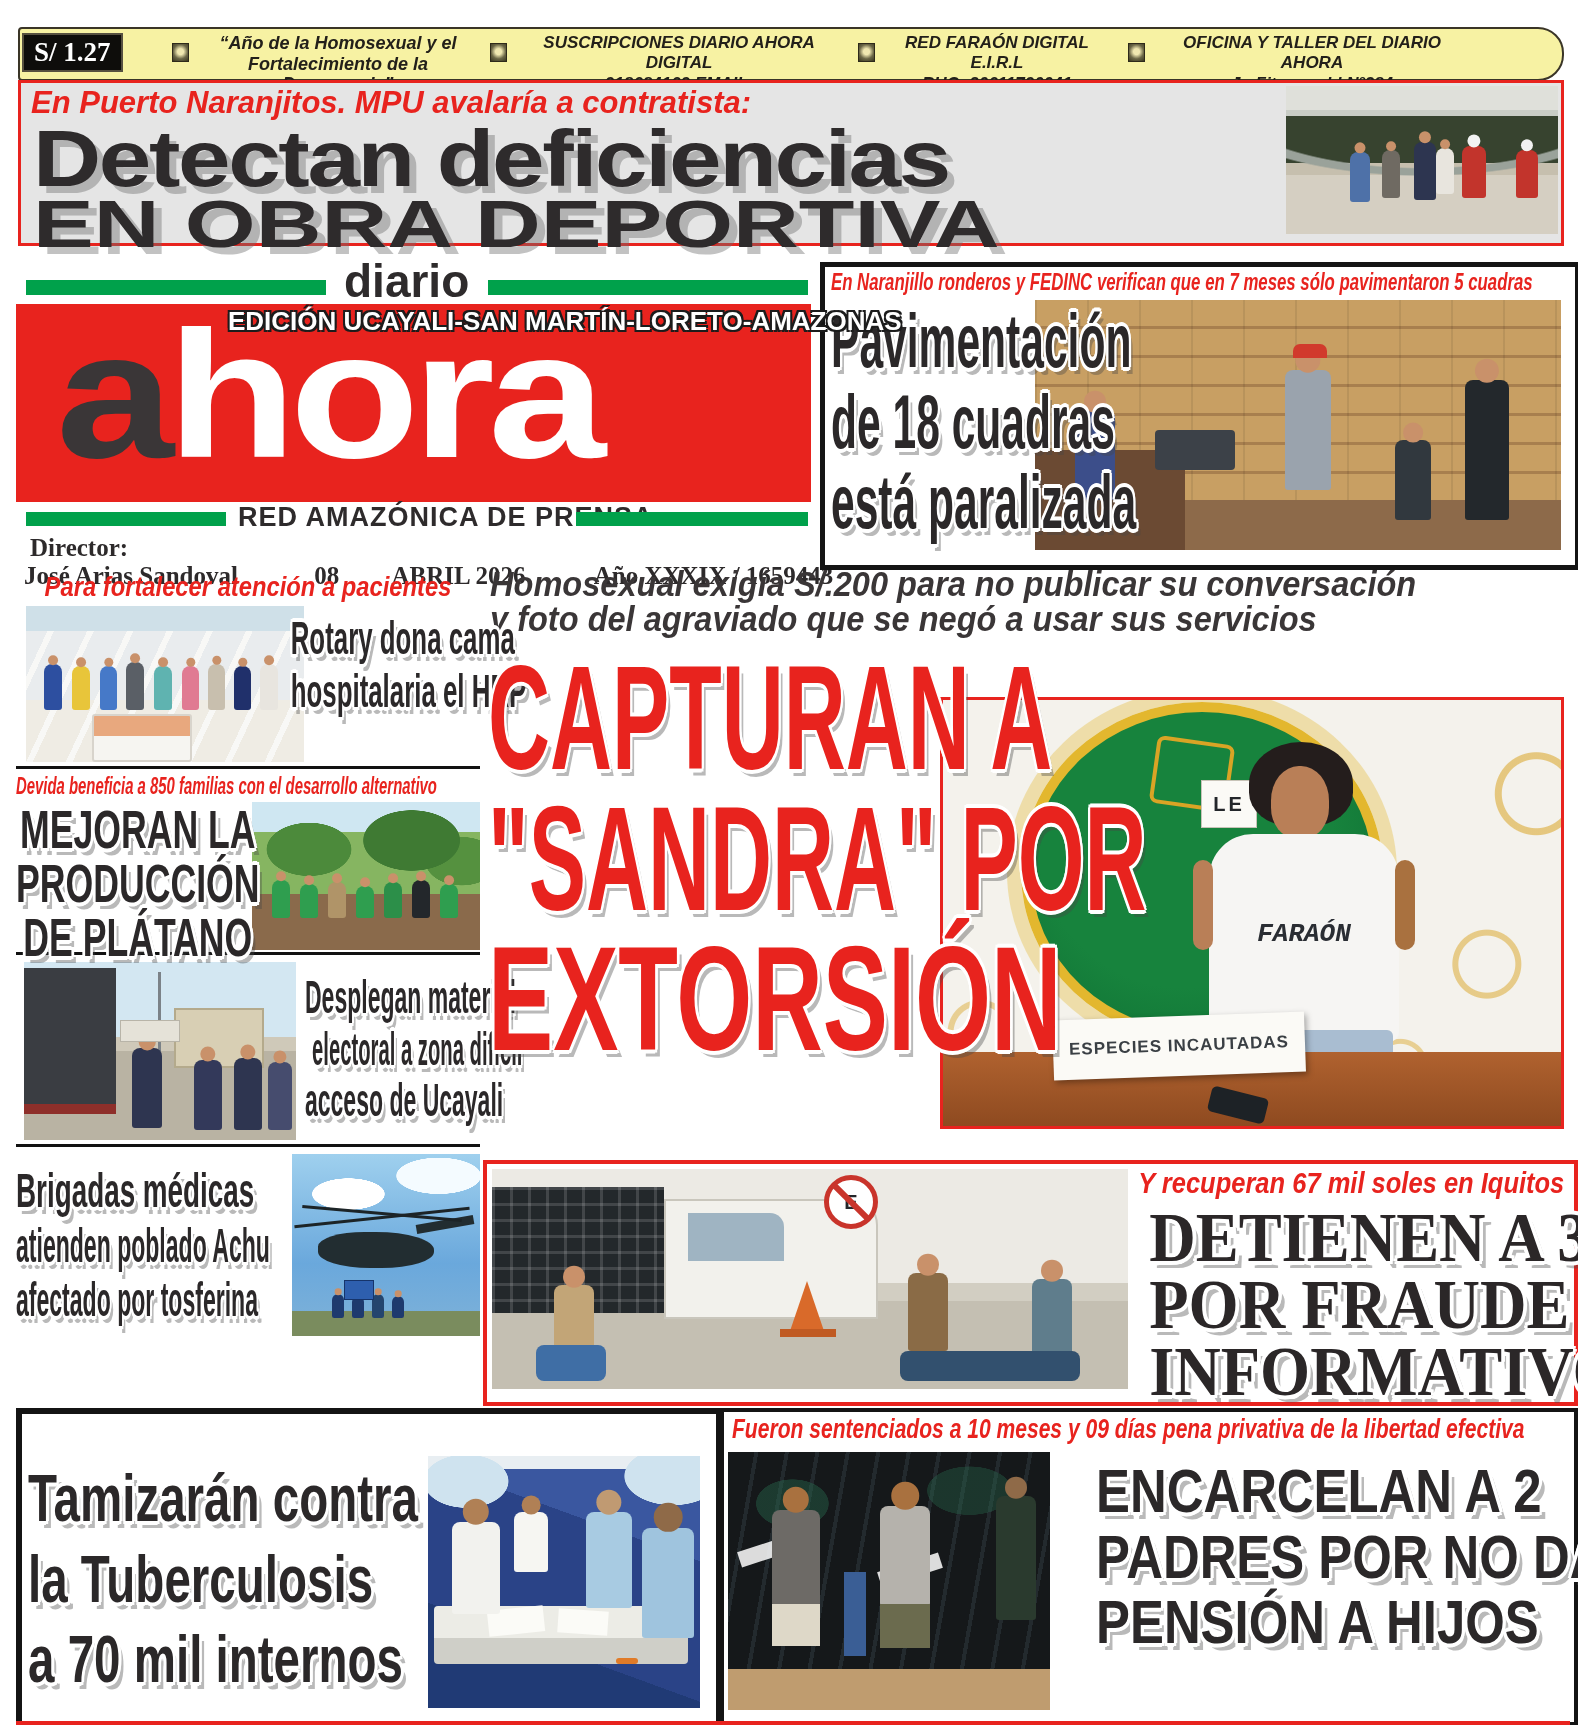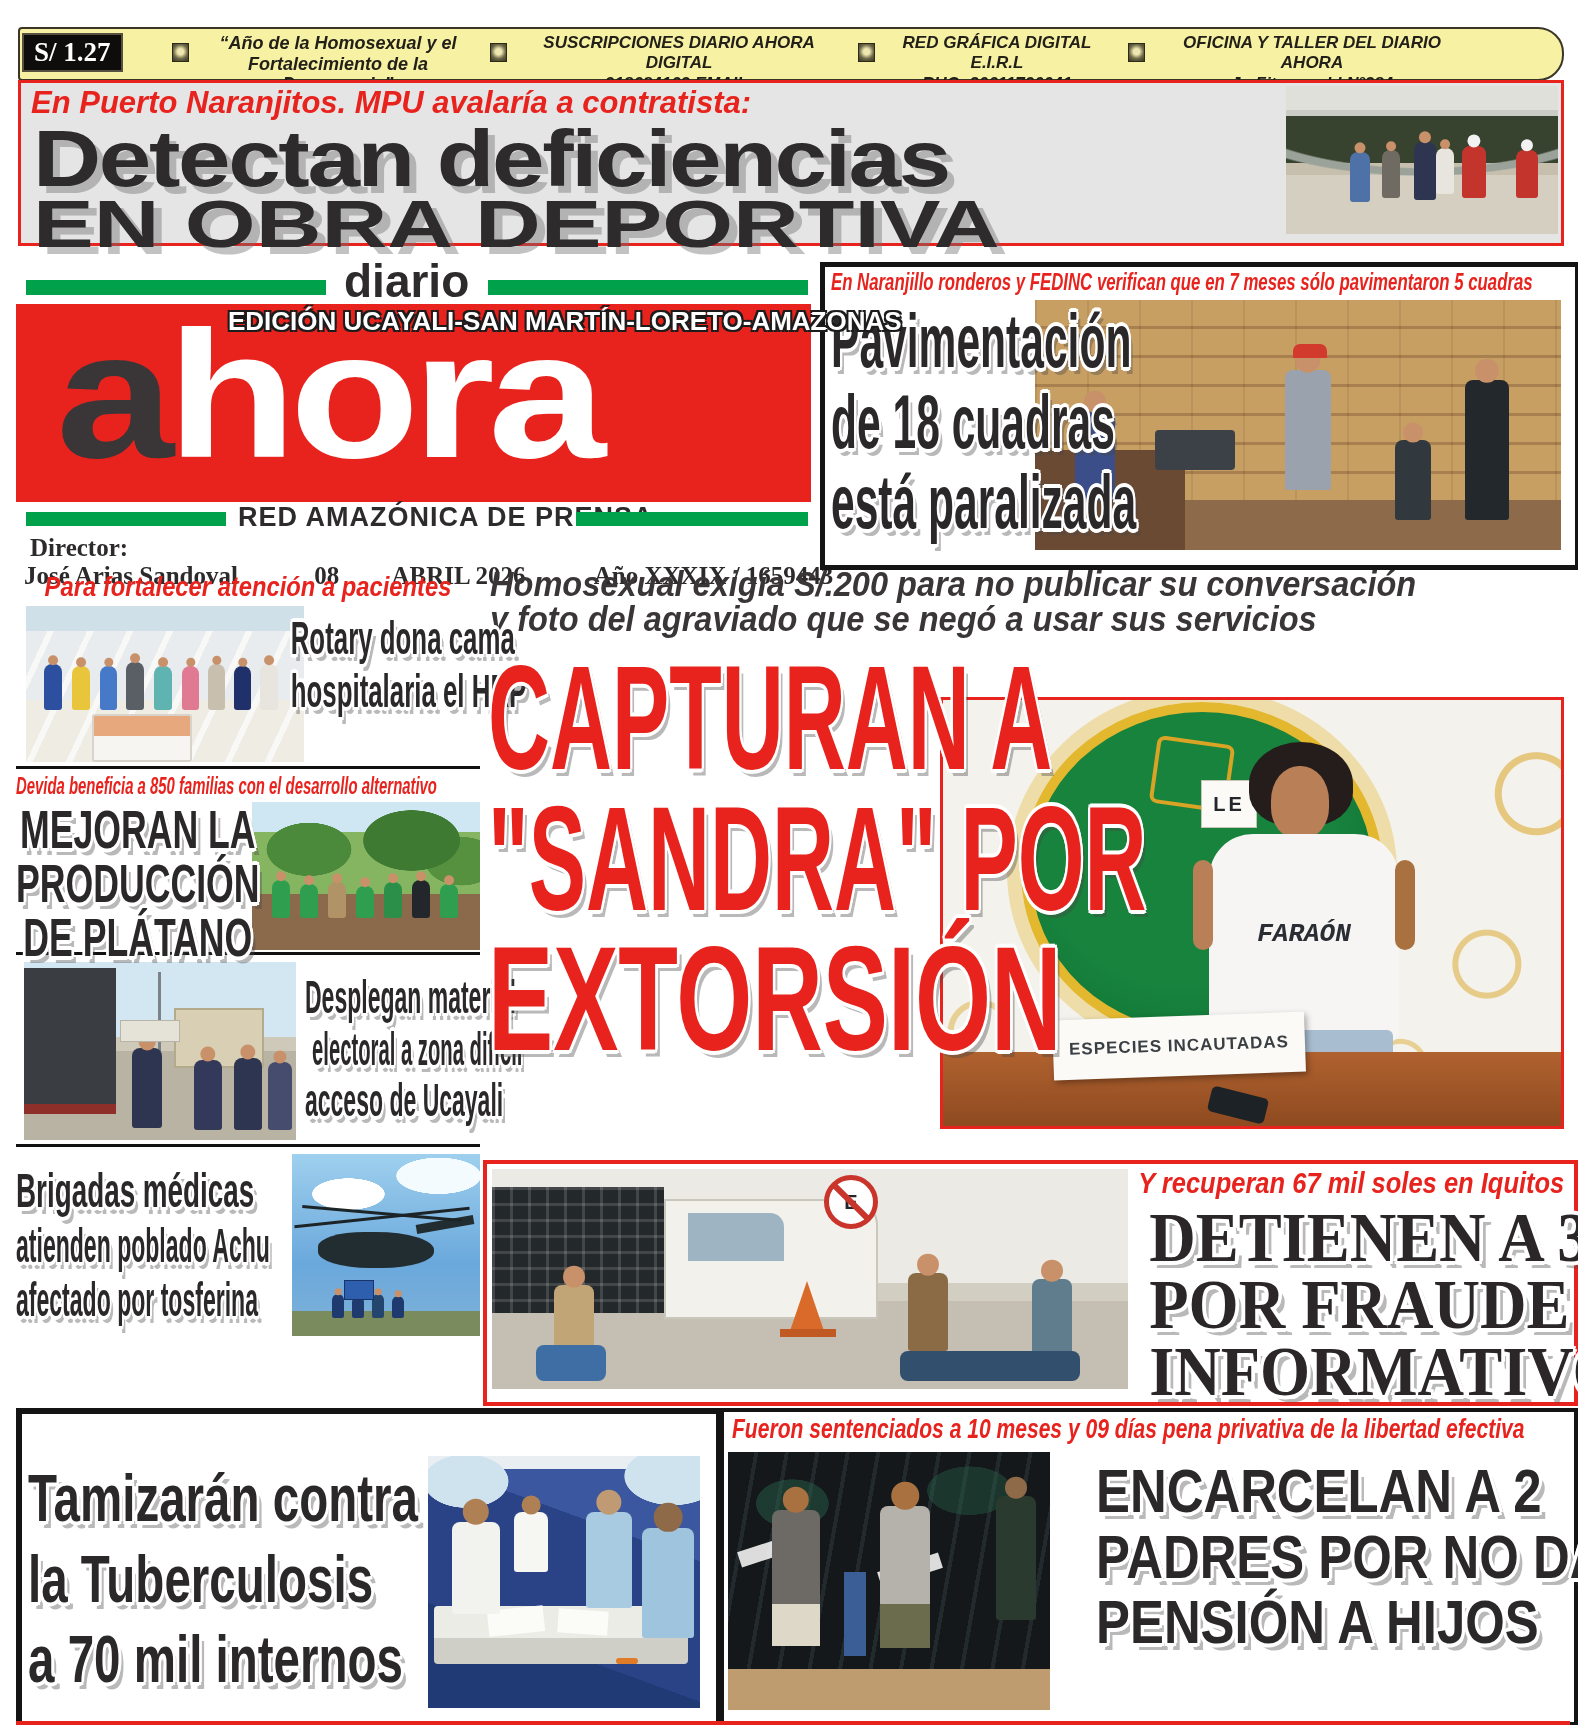--- a/index.html
+++ b/index.html
@@ -37,21 +37,21 @@
       <span>“Año de la Homosexual y el</span><br>
       <span>Fortalecimiento de la Democracia”</span>
     </div>
     <div class="bullet" style="left:470px;top:14px;"></div>
     <div class="abs" style="left:494px;top:4px;width:330px;text-align:center;font-size:17px;font-weight:bold;font-style:italic;line-height:1.2;color:#23201a;">
       <span>SUSCRIPCIONES DIARIO AHORA DIGITAL</span><br>
       <span>918684169 EMAIL: redgraficadigital@hotmail.com</span>
     </div>
     <div class="bullet" style="left:838px;top:14px;"></div>
     <div class="abs" style="left:862px;top:4px;width:230px;text-align:center;font-size:17px;font-weight:bold;font-style:italic;line-height:1.2;color:#23201a;">
-      <span>RED GRÁFICA DIGITAL E.I.R.L</span><br>
+      <span>RED FARAÓN DIGITAL E.I.R.L</span><br>
       <span>RUC: 20611790041</span>
     </div>
     <div class="bullet" style="left:1108px;top:14px;"></div>
     <div class="abs" style="left:1132px;top:4px;width:320px;text-align:center;font-size:17px;font-weight:bold;font-style:italic;line-height:1.2;color:#23201a;">
       <span>OFICINA Y TALLER DEL DIARIO AHORA</span><br>
       <span>Jr. Fitzcarrald Nº384</span>
     </div>
   </div>
   <div class="abs serif" style="left:22px;top:33px;padding:2px 10px;background:#0e0d0b;color:#fff;font-size:27px;font-weight:bold;border:2px solid #565040;">
     <span>S/ 1.27</span>

